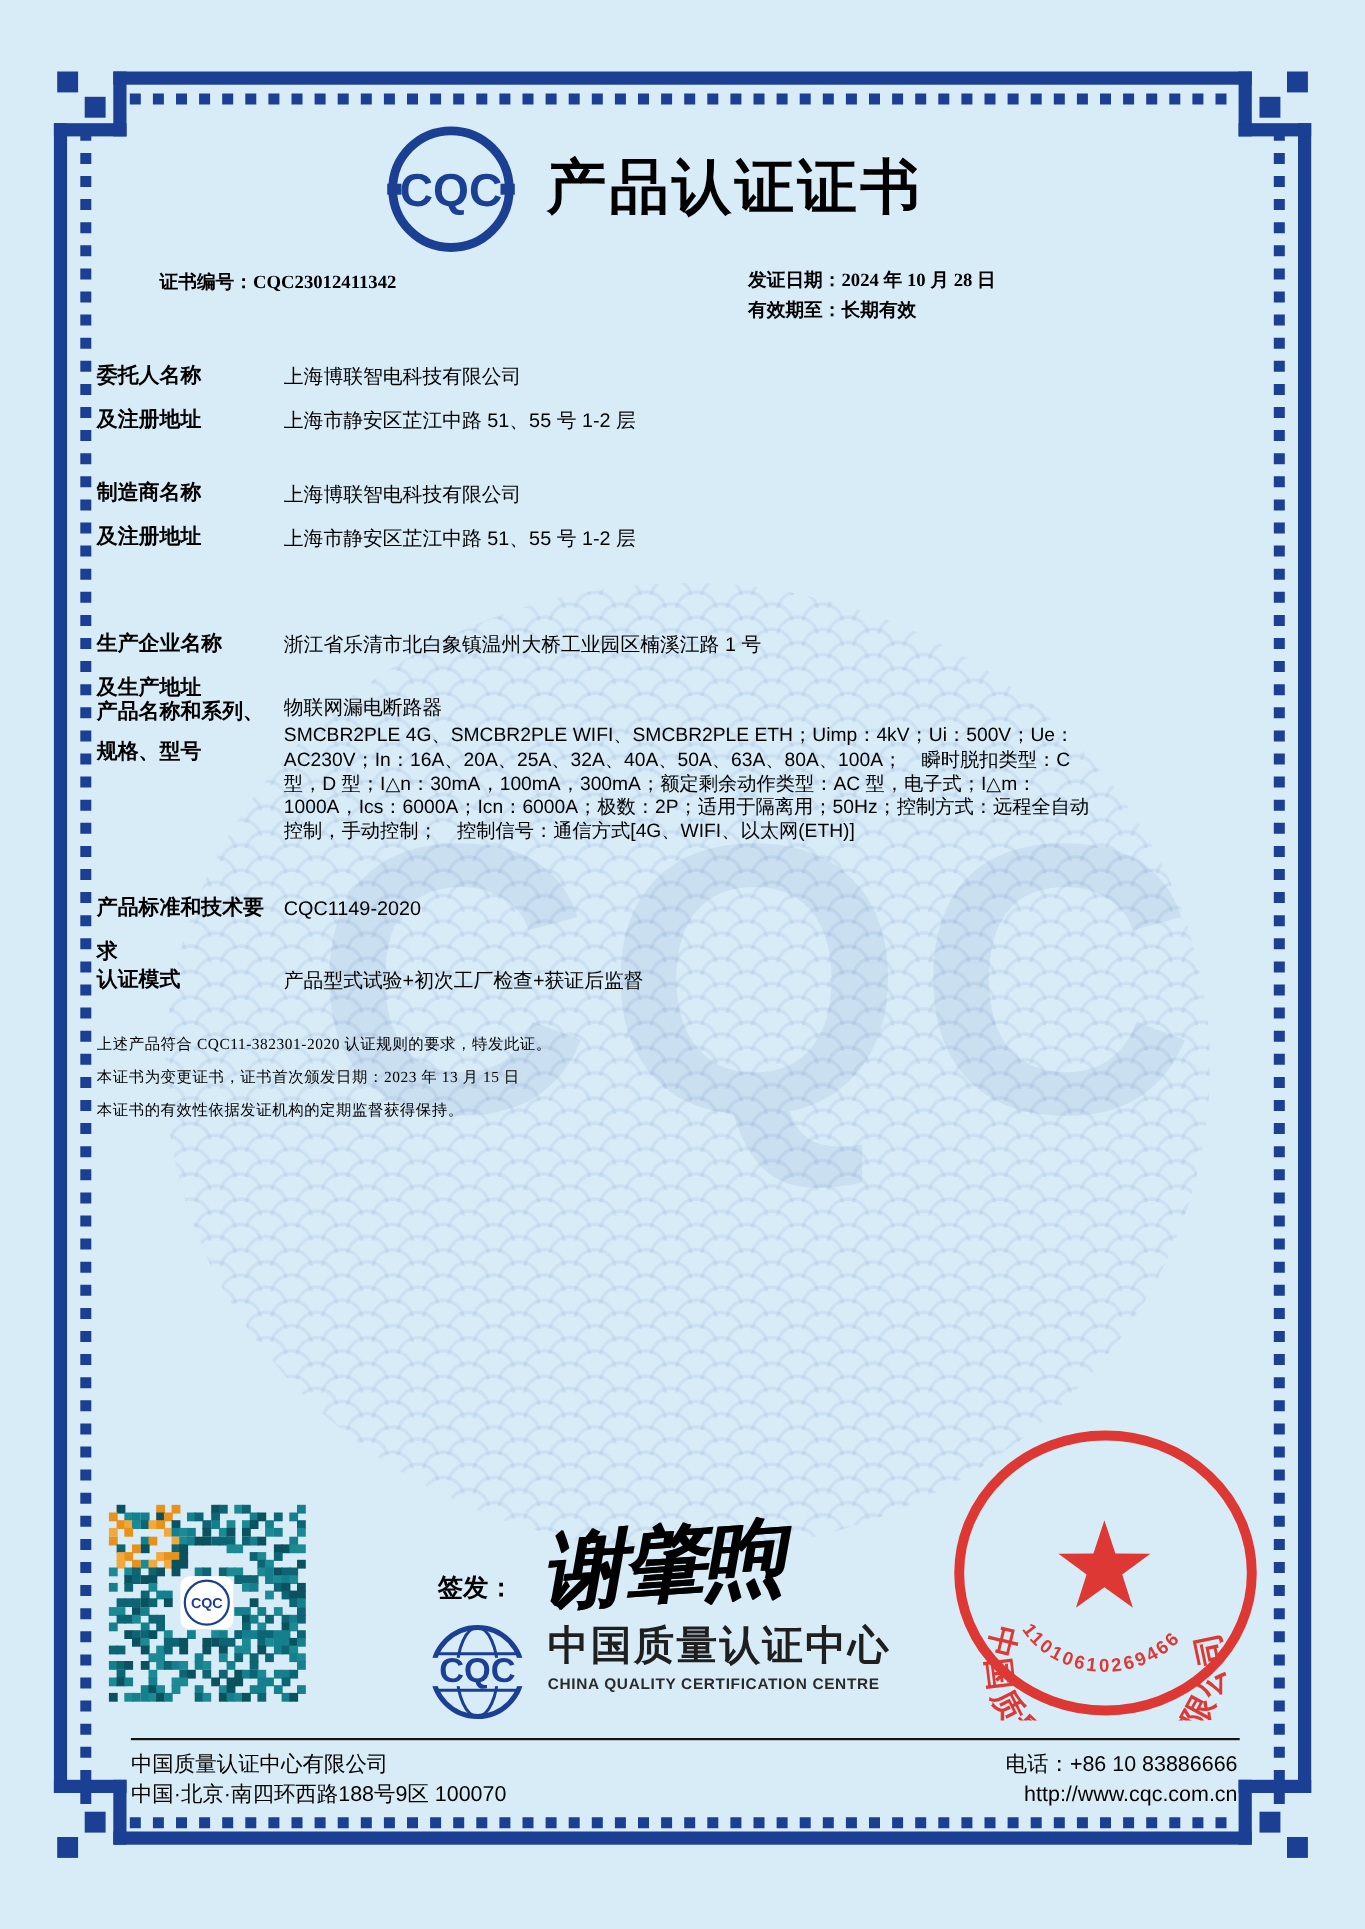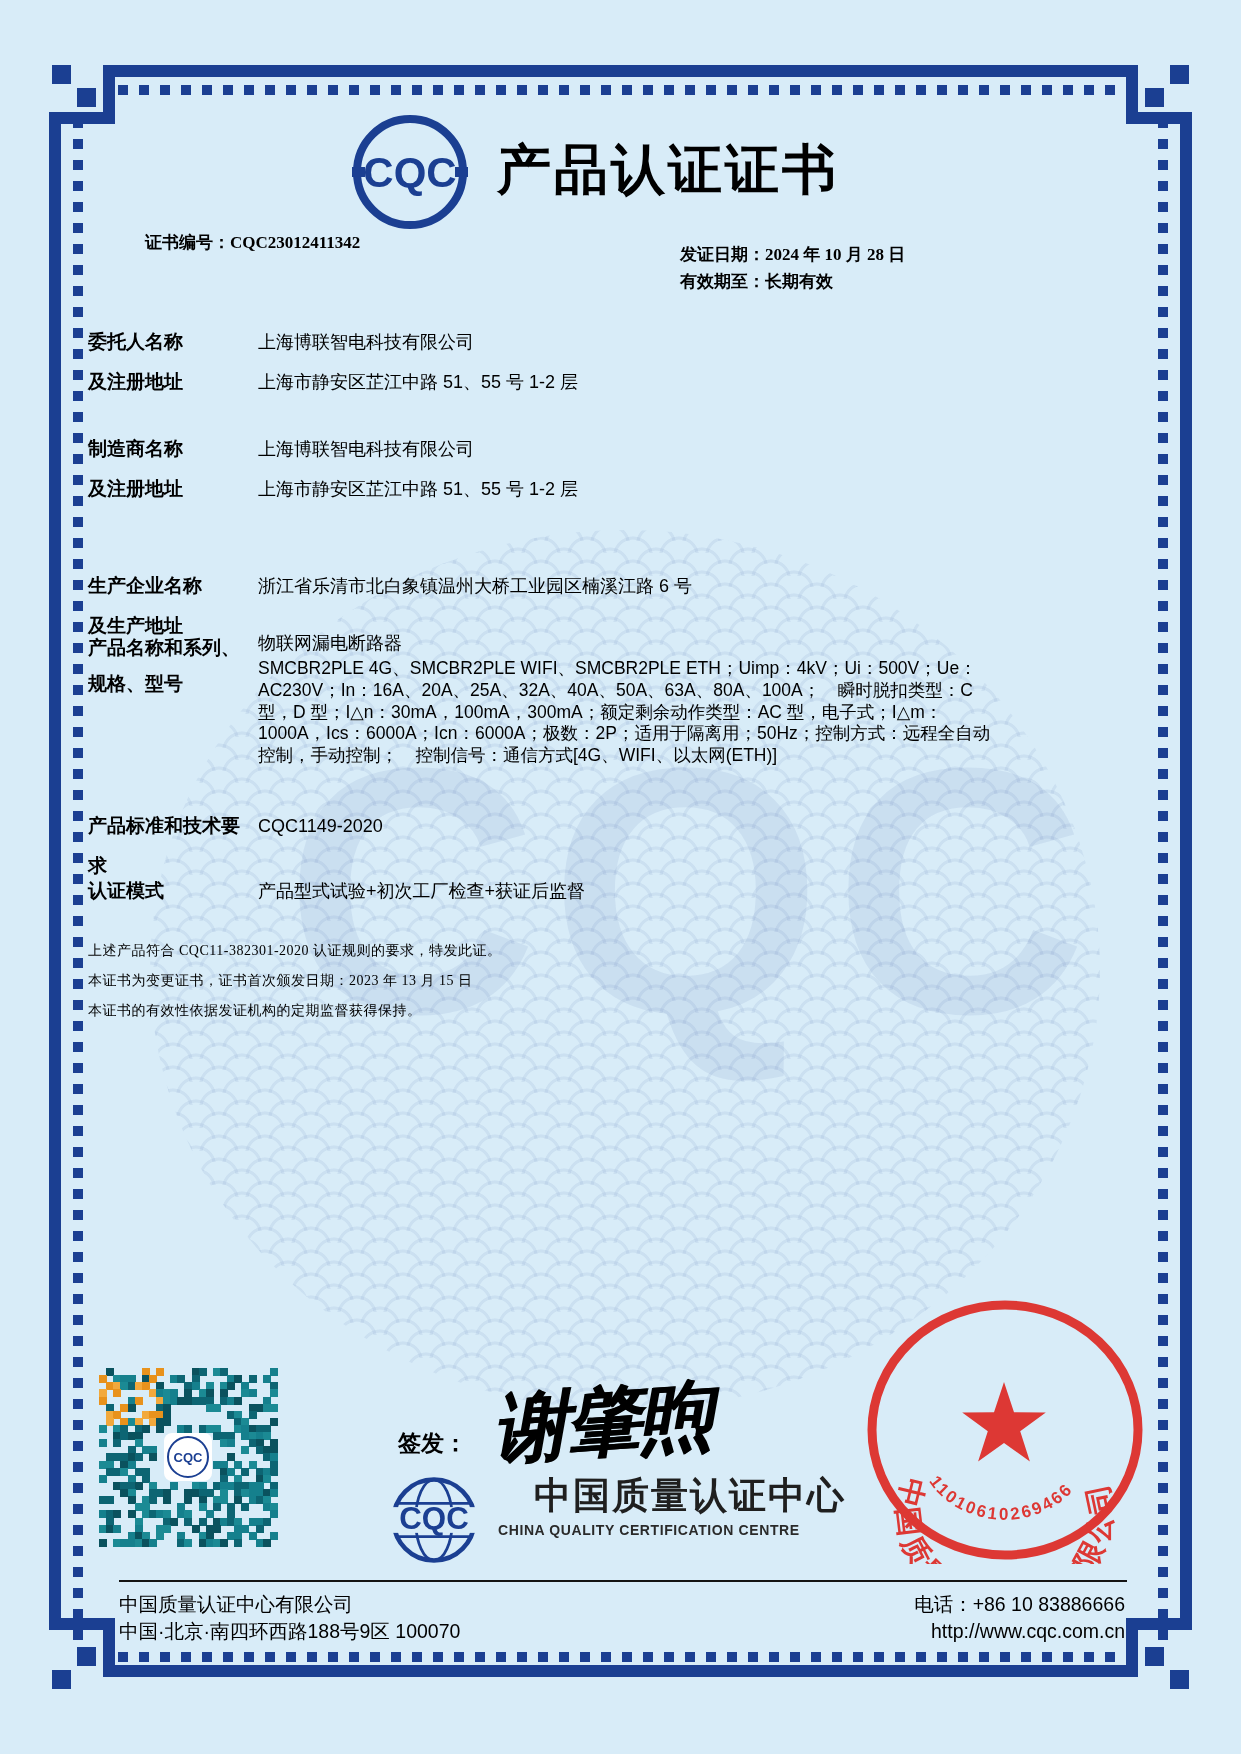--- a/index.html
+++ b/index.html
@@ -13,21 +13,21 @@
     background-size:46px 23px,46px 23px;background-position:0 0,23px 11px;opacity:.55;}
   .wm-text{position:absolute;left:285px;top:690px;font-size:350px;font-weight:900;
     color:rgba(27,63,146,.07);letter-spacing:12px;font-family:"Liberation Sans",sans-serif;}
   
   .frame{position:absolute;left:0;top:0;z-index:3;pointer-events:none;}
   
   .logo{position:absolute;left:350px;top:112px;width:120px;height:120px;z-index:2;}
   .title{position:absolute;left:497px;top:134px;margin:0;font-size:54px;font-weight:900;
     letter-spacing:3px;z-index:2;}
   .meta{font-family:"Liberation Serif",serif;font-weight:700;font-size:17px;z-index:2;}
-  .cert-no{position:absolute;left:145px;top:231px;}
+  .cert-no{position:absolute;left:145px;top:245px;}
   .dates{position:absolute;left:680px;top:241px;line-height:27px;}
   
   .field{position:absolute;left:88px;width:1070px;display:flex;z-index:2;}
   .f-label{width:170px;font-weight:700;font-size:19px;line-height:40px;flex:none;}
   .f-label.tight{line-height:36px;}
   .f-values{font-size:18px;line-height:40px;}
   .f-name{font-size:18px;line-height:26px;}
   .f-spec{width:748px;font-size:17.5px;line-height:21.8px;margin-top:2px;}
   
   .statements{position:absolute;left:88px;top:936px;z-index:2;font-family:"Liberation Serif",serif;
@@ -41,21 +41,21 @@
     background:#fff;border-radius:8px;display:flex;align-items:center;justify-content:center;}
   .qr-center b{border:2px solid #1b3f92;border-radius:50%;width:38px;height:38px;display:flex;
     align-items:center;justify-content:center;color:#1b3f92;font-size:13px;font-weight:900;}
   .sign-label{position:absolute;left:398px;top:1428px;font-size:23px;font-weight:700;
     font-family:"Liberation Serif",serif;z-index:2;}
   .sign-name{position:absolute;left:492px;top:1372px;font-size:76px;font-weight:700;font-style:italic;
     font-family:"Liberation Serif",serif;transform:rotate(-4deg);letter-spacing:-4px;z-index:2;
     text-shadow:1px 0 0 #000;}
   .org{position:absolute;left:388px;top:1474px;display:flex;align-items:flex-start;z-index:2;}
   .org-globe{width:92px;height:92px;flex:none;margin-right:18px;}
-  .org-cn{font-size:37px;font-weight:900;color:#1f1f1f;letter-spacing:2px;line-height:44px;margin-left:36px;}
+  .org-cn{font-size:37px;font-weight:900;color:#1f1f1f;letter-spacing:2px;line-height:44px;}
   .org-en{font-size:14px;font-weight:700;color:#2a2a2a;letter-spacing:.6px;margin-top:4px;}
   .seal{position:absolute;left:864px;top:1298px;z-index:4;opacity:.93;}
   .sep{position:absolute;left:119px;top:1580px;width:1008px;height:2px;background:#141414;z-index:2;}
   .foot-left{position:absolute;left:119px;top:1591px;font-size:19.5px;line-height:27px;z-index:2;}
   .foot-right{position:absolute;right:116px;top:1591px;font-size:19.5px;line-height:27px;
     text-align:right;z-index:2;}
 </style>
 </head>
 <body>
 
@@ -138,21 +138,21 @@
       <div>上海市静安区芷江中路 51、55 号 1-2 层</div>
     </div>
   </div>
 
   <div class="field" style="top:566px">
     <div class="f-label">
       <div>生产企业名称</div>
       <div>及生产地址</div>
     </div>
     <div class="f-values">
-      <div>浙江省乐清市北白象镇温州大桥工业园区楠溪江路 6 号</div>
+      <div>浙江省乐清市北白象镇温州大桥工业园区楠溪江路 1 号</div>
     </div>
   </div>
 
   <div class="field" style="top:630px">
     <div class="f-label tight">
       <div>产品名称和系列、</div>
       <div>规格、型号</div>
     </div>
     <div>
       <div class="f-name">物联网漏电断路器</div>

